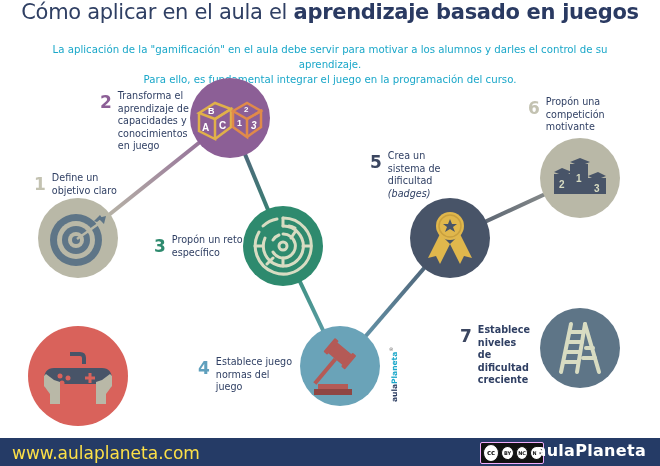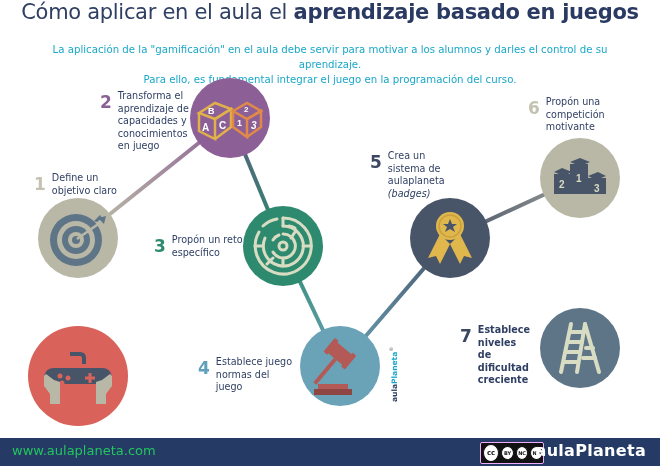--- a/index.html
+++ b/index.html
@@ -8,21 +8,21 @@
   .title b{font-weight:bold;color:#2a3a62;}
   .subtitle{position:absolute;left:20px;top:42px;width:620px;text-align:center;font-size:10.2px;line-height:15px;color:#1aa7c9;}
   svg.lines{position:absolute;left:0;top:0;}
   .circle{position:absolute;border-radius:50%;display:flex;align-items:center;justify-content:center;}
   .circle svg{display:block;}
   .step{position:absolute;display:flex;align-items:flex-start;}
   .step .num{font-weight:bold;font-size:17px;line-height:17px;margin-right:6px;margin-top:4px;}
   .step .txt{font-size:9.6px;line-height:12.5px;color:#2f3f63;}
   .step .txt i{font-style:italic;}
   .footer{position:absolute;left:0;top:438px;width:660px;height:28px;background:#253b66;}
-  .footer .url{position:absolute;left:12px;top:5px;color:#22c55e;font-size:13px;}
+  .footer .url{position:absolute;left:12px;top:5px;color:#fde047;font-size:17px;}
   .footer .brand{position:absolute;right:14px;top:3px;color:#fff;font-size:16px;font-weight:bold;letter-spacing:0.3px;}
   .cc{position:absolute;left:480px;top:4px;width:62px;height:20px;background:#111;border:1px solid #f0abfc;display:flex;align-items:center;border-radius:2px;}
   .cc span{display:inline-block;width:12px;height:12px;border-radius:50%;background:#fff;border:1px solid #111;margin-left:2px;font-size:7px;line-height:12px;text-align:center;color:#111;font-weight:bold;}
   .vlogo{position:absolute;left:388px;top:340px;width:14px;height:62px;}
   .vlogo div{transform:rotate(-90deg);transform-origin:left top;position:absolute;left:0;top:62px;width:62px;font-size:7.5px;font-weight:bold;white-space:nowrap;}
 </style>
 </head>
 <body>
 
 <div class="title"><span>Cómo aplicar en el aula el </span><b>aprendizaje basado en juegos</b></div>
@@ -160,21 +160,21 @@
     <rect x="6" y="55" width="38" height="6" fill="#8f4643"></rect>
   </svg>
 </div>
 
 <div class="vlogo">
   <div><span style="color:#2f3f63;">aula</span><span style="color:#1aa7c9;">Planeta</span><sup style="color:#999;font-size:5px;">®</sup></div>
 </div>
 
 <div class="step" style="left:370px;top:150px;">
   <span class="num" style="color:#3b4660;">5</span>
-  <span class="txt" style="width:78px;"><span>Crea un sistema de aulaplaneta</span><br><i>(badges)</i></span>
+  <span class="txt" style="width:78px;"><span>Crea un sistema de dificultad</span><br><i>(badges)</i></span>
 </div>
 <div class="circle" style="left:410px;top:198px;width:80px;height:80px;background:#485468;">
   <svg width="56" height="60" viewBox="0 0 56 60">
     <path d="M18 26 l-12 24 l8 -2 l4 8 l10 -20z" fill="#e0b74c"></path>
     <path d="M38 26 l12 24 l-8 -2 l-4 8 l-10 -20z" fill="#e0b74c"></path>
     <circle cx="28" cy="18" r="14" fill="#e0b74c"></circle>
     <circle cx="28" cy="18" r="11" fill="none" stroke="#c9a03e" stroke-width="1.5"></circle>
     <polygon points="28,11 30,16 35,16 31,19 33,24 28,21 23,24 25,19 21,16 26,16" fill="#485468"></polygon>
   </svg>
 </div>

